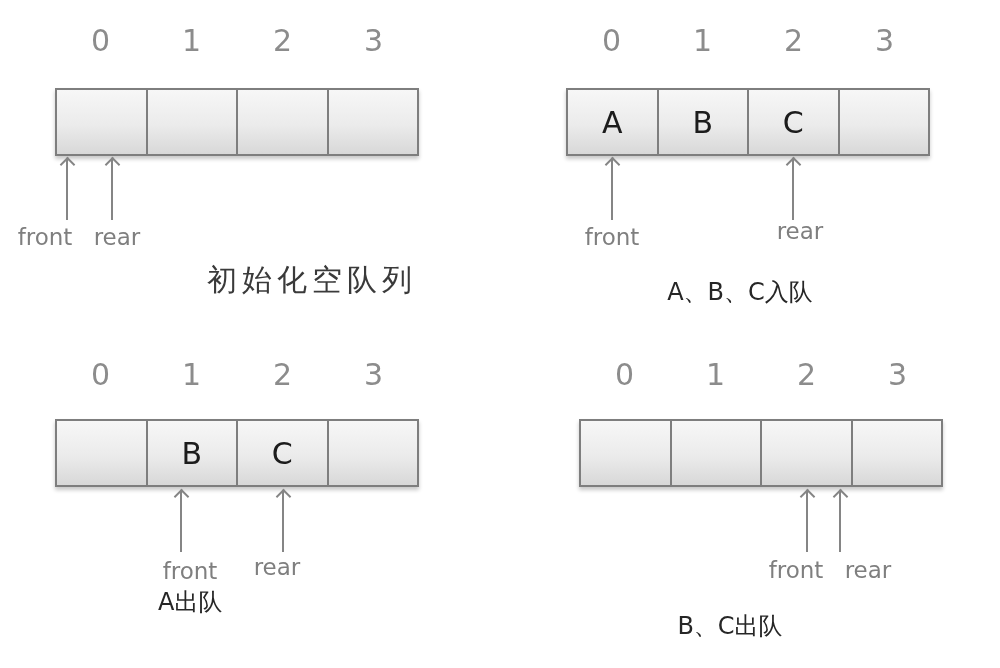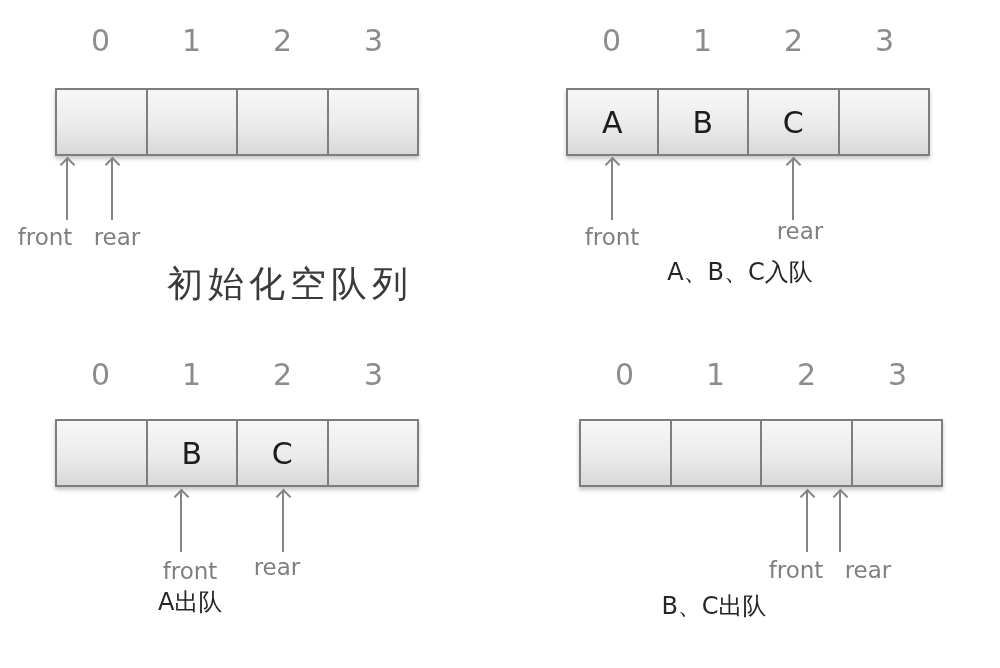--- a/index.html
+++ b/index.html
@@ -28,22 +28,22 @@
   .arrow::before{content:"";position:absolute;top:1px;left:-4px;width:9px;height:9px;
         border-top:2px solid var(--arrow,#858585);
         border-left:2px solid var(--arrow,#858585);
         transform:rotate(45deg);}
 
   .ptr{position:absolute;transform:translateX(-50%);font-size:23px;
        color:var(--pointer,#7f7f7f);white-space:nowrap;}
 
   .caption{position:absolute;font-size:24px;color:var(--caption-text,#262626);
        white-space:nowrap;}
-  .caption-lg{font-size:36px;letter-spacing:5px;color:#3a3a3a;}
-  .caption-center{transform:translateX(-50%);}
+  .caption-lg{font-size:30px;letter-spacing:5px;color:#3a3a3a;margin-left:40px;}
+  .caption-center{transform:translateX(-50%);margin-top:20px;}
 </style>
 </head>
 <body>
 
 <div class="stage">
 
   <section class="panel" style="left:0;top:0">
     <div class="indices" style="left:55px">
       <span class="idx">0</span>
       <span class="idx">1</span>
@@ -145,16 +145,16 @@
           <span></span>
         </div>
       <div class="cell">
           <span></span>
         </div>
     </div>
     <div class="arrow" style="left:306px;top:156px;height:62px"></div>
     <div class="arrow" style="left:339px;top:156px;height:62px"></div>
     <span class="ptr" style="left:296px;top:223px">front</span>
     <span class="ptr" style="left:368px;top:223px">rear</span>
-    <div class="caption caption-center" style="left:214px;top:256px">B、C出队</div>
+    <div class="caption caption-center" style="left:230px;top:256px">B、C出队</div>
   </section>
 
 </div>
 
 </body></html>

